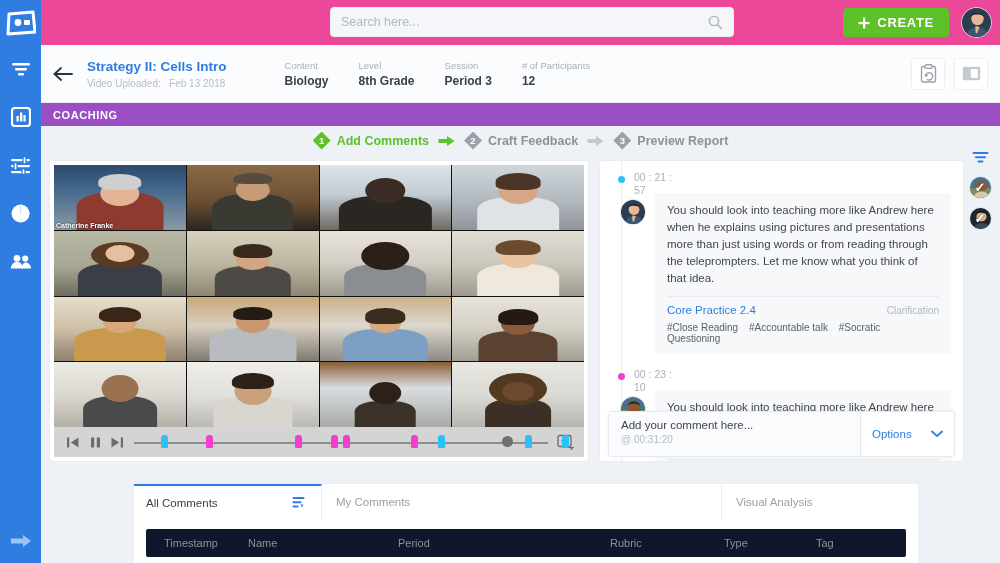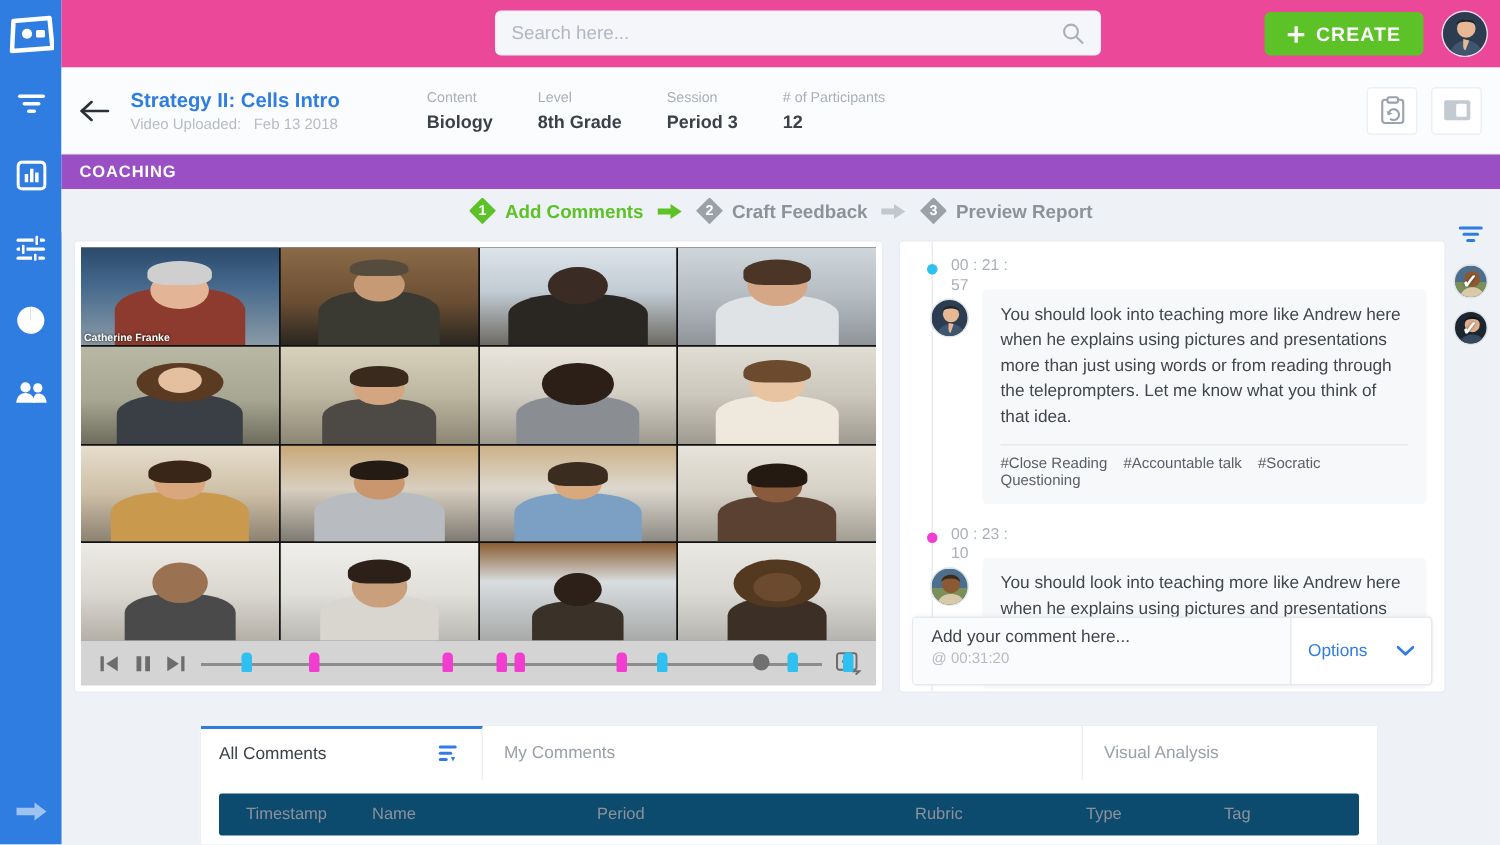--- a/index.html
+++ b/index.html
@@ -232,21 +232,21 @@
     gap: 12px;
   }
   .tab.active {
     width: 188px; color: #3b4149; border-top: 2px solid #2f7de1;
     justify-content: space-between; padding: 0 14px 0 12px; border-right: 1px solid #eceff2;
   }
   .tab.idle { flex: 1; color: #9aa0a8; padding-left: 14px; }
   .tab.last { width: 196px; color: #9aa0a8; padding-left: 14px; border-right: none; }
   .table-head {
     display: flex; height: 28px; align-items: center;
-    background: #0c4a6e; margin: 9px 12px 0 12px; border-radius: 2px;
+    background: #0f172a; margin: 9px 12px 0 12px; border-radius: 2px;
   }
   .th { color: #8c929a; font-size: 11px; }
 </style>
 </head>
 <body>
 
 <div id="app">
 
   <div class="rail">
     <div class="rail-logo">
@@ -582,20 +582,24 @@
             <rect width="26" height="26" fill="#2c3d52"></rect>
             <circle cx="13" cy="9.5" r="5.4" fill="#e8b894"></circle>
             <path d="M7.3 7.5 C7.3 2.8 18.8 2.8 18.6 8 C17.8 5.2 9.2 4.8 7.3 7.5 Z" fill="#20252c"></path>
             <path d="M3 26 C4 18 9 16 13 16 C17 16 22 18 23 26 Z" fill="#3f5670"></path>
             <path d="M11.4 15.4 C11.4 19 11 21.5 12.7 22 L14.8 16 Z" fill="#e8b894"></path>
           </svg>
         </div>
         <div class="c-bubble">
           <div class="c-text">You should look into teaching more like Andrew here when he explains using pictures and presentations more than just using words or from reading through the teleprompters. Let me know what you think of that idea.</div>
           <div class="c-sep"></div>
+          <div class="c-meta">
+            <div class="c-rubric">Core Practice 2.4</div>
+            <div class="c-type">Clarification</div>
+          </div>
           <div class="c-tags">
             <span>#Close Reading</span>
             <span>#Accountable talk</span>
             <span>#Socratic Questioning</span>
           </div>
         </div>
       </div>
     </div>
 
     <div class="comment" style="padding-top:14px;">

